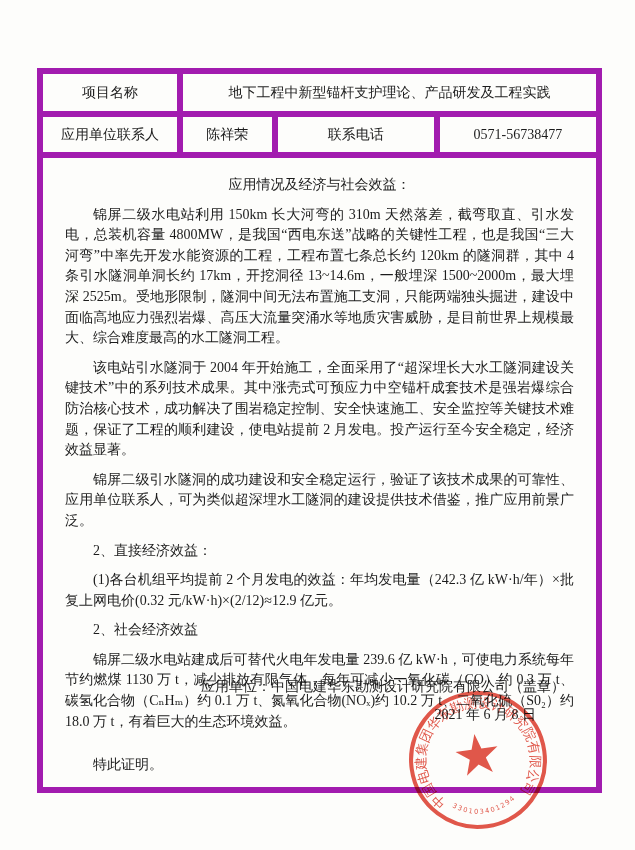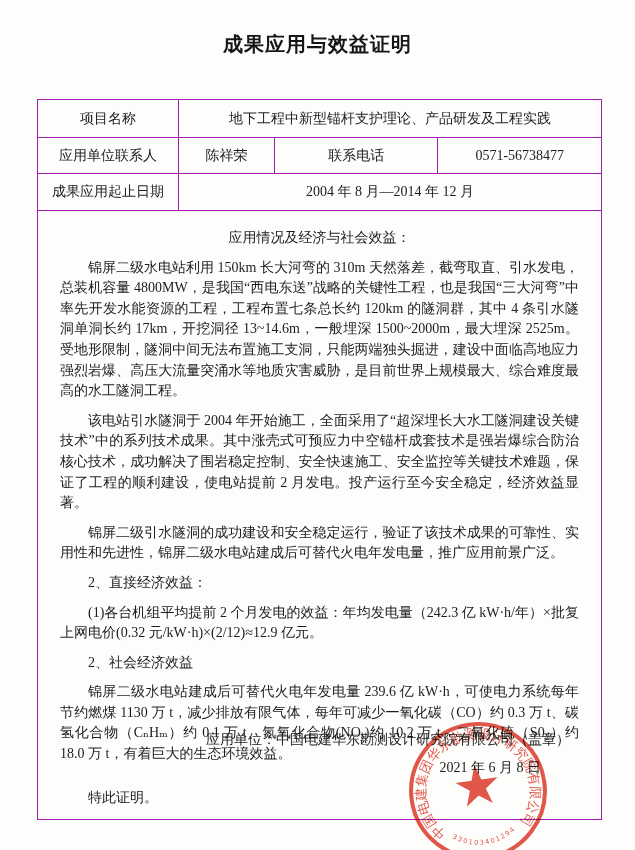--- a/index.html
+++ b/index.html
@@ -28,21 +28,21 @@
   table.cert-table {
     position: absolute;
     left: 37px;
     top: 68px;
     width: 565px;
     border-collapse: collapse;
     table-layout: fixed;
     font-size: 14px;
   }
   table.cert-table td {
-    border: 1px solid #a21caf;
+    border: 6px solid #a21caf;
     text-align: center;
     vertical-align: middle;
     padding: 2px 4px;
   }
   td.label-cell { color: #202020; }
   td.bold-value { font-weight: bold; }
   tr.r1 td { height: 33px; }
   tr.r2 td { height: 36px; }
   tr.r3 td { height: 31px; margin-top: 32px; }
   tr.r4 td { height: 31px; }
@@ -89,51 +89,46 @@
     pointer-events: none;
   }
   .ring-text { font-size: 13.2px; font-family: "Liberation Serif", serif; }
   .serial-text { font-size: 6.6px; font-family: "DejaVu Sans", sans-serif; letter-spacing: 1.5px; }
 </style>
 </head>
 <body>
 
 <div class="page">
 
-  <h1 class="title">成果应用与效益证明</h1>
 
   <table class="cert-table">
     <colgroup>
       <col style="width:25%">
         <col style="width:17%">
         <col style="width:29%">
         <col style="width:29%">
     </colgroup>
     <tbody>
       <tr class="r1">
         <td class="label-cell">项目名称</td>
         <td colspan="3">地下工程中新型锚杆支护理论、产品研发及工程实践</td>
       </tr>
       <tr class="r3">
         <td class="label-cell">应用单位联系人</td>
         <td>陈祥荣</td>
         <td class="label-cell">联系电话</td>
         <td>0571-56738477</td>
       </tr>
-      <tr class="r5">
-        <td class="label-cell">成果应用起止日期</td>
-        <td colspan="3">2004 年 8 月—2014 年 12 月</td>
-      </tr>
       <tr>
         <td colspan="4" class="content-cell">
           <div class="cell-inner">
             <p class="section-heading">应用情况及经济与社会效益：</p>
             <p class="para">锦屏二级水电站利用 150km 长大河弯的 310m 天然落差，截弯取直、引水发电，总装机容量 4800MW，是我国“西电东送”战略的关键性工程，也是我国“三大河弯”中率先开发水能资源的工程，工程布置七条总长约 120km 的隧洞群，其中 4 条引水隧洞单洞长约 17km，开挖洞径 13~14.6m，一般埋深 1500~2000m，最大埋深 2525m。受地形限制，隧洞中间无法布置施工支洞，只能两端独头掘进，建设中面临高地应力强烈岩爆、高压大流量突涌水等地质灾害威胁，是目前世界上规模最大、综合难度最高的水工隧洞工程。</p>
             <p class="para">该电站引水隧洞于 2004 年开始施工，全面采用了“超深埋长大水工隧洞建设关键技术”中的系列技术成果。其中涨壳式可预应力中空锚杆成套技术是强岩爆综合防治核心技术，成功解决了围岩稳定控制、安全快速施工、安全监控等关键技术难题，保证了工程的顺利建设，使电站提前 2 月发电。投产运行至今安全稳定，经济效益显著。</p>
-            <p class="para">锦屏二级引水隧洞的成功建设和安全稳定运行，验证了该技术成果的可靠性、实用性和先进性，锦屏二级水电站建成后可替代火电年发电量，推广应用前景广泛。</p>
+            <p class="para">锦屏二级引水隧洞的成功建设和安全稳定运行，验证了该技术成果的可靠性、应用单位联系人，可为类似超深埋水工隧洞的建设提供技术借鉴，推广应用前景广泛。</p>
             <p class="para">2、直接经济效益：</p>
             <p class="para">(1)各台机组平均提前 2 个月发电的效益：年均发电量（242.3 亿 kW·h/年）×批复上网电价(0.32 元/kW·h)×(2/12)≈12.9 亿元。</p>
             <p class="para">2、社会经济效益</p>
             <p class="para">锦屏二级水电站建成后可替代火电年发电量 239.6 亿 kW·h，可使电力系统每年节约燃煤 1130 万 t，减少排放有限气体，每年可减少一氧化碳（CO）约 0.3 万 t、碳氢化合物（CₙHₘ）约 0.1 万 t、氮氧化合物(NOₓ)约 10.2 万 t、二氧化硫（S0₂）约 18.0 万 t，有着巨大的生态环境效益。</p>
             <p class="para closing">特此证明。</p>
             <p class="signature-line">应用单位：中国电建华东勘测设计研究院有限公司（盖章）</p>
             <p class="date-line">2021 年 6 月 8 日</p>
           </div>
         </td>
       </tr>

